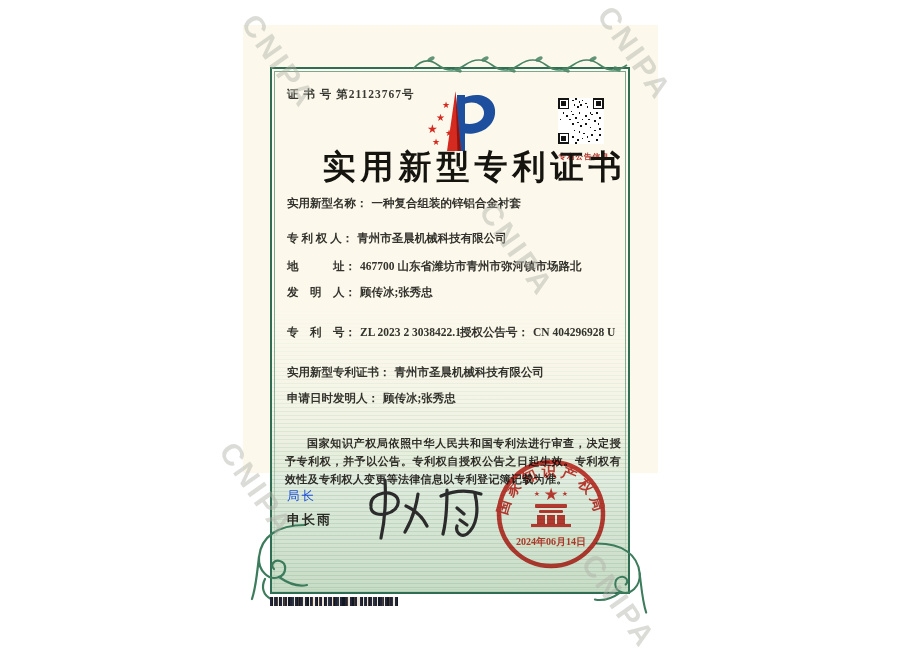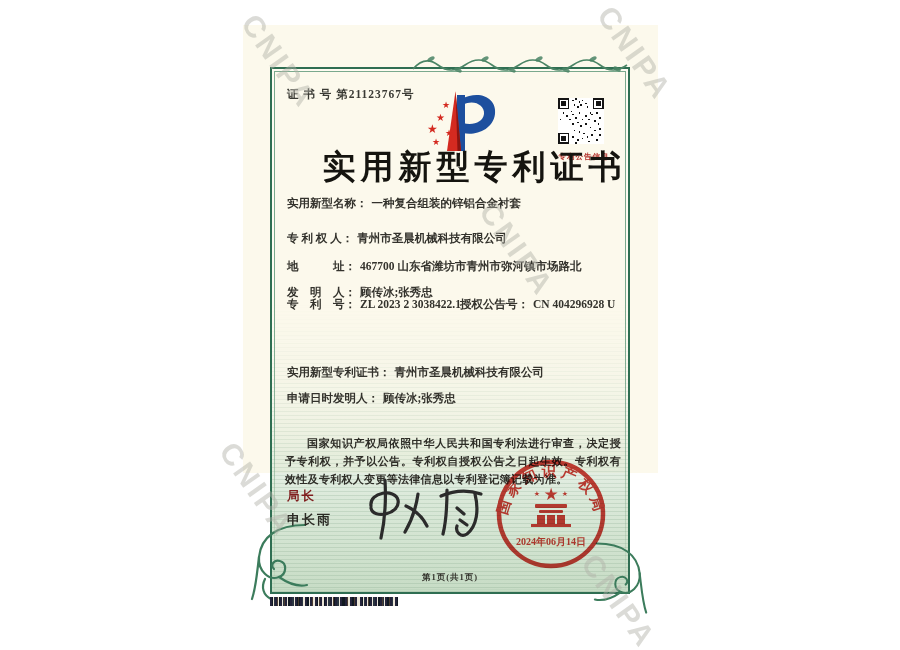--- a/index.html
+++ b/index.html
@@ -21,21 +21,21 @@
   .qr-wrap{position:absolute;left:306px;top:73px;width:64px;text-align:center;}
   .qr-label{margin-top:4px;font-size:7.5px;color:#b3302a;font-weight:700;letter-spacing:1px;white-space:nowrap;margin-left:6px;}
   .title{position:absolute;left:0;top:120px;width:100%;text-align:center;
          font-size:33px;font-weight:700;color:#15140f;letter-spacing:5px;margin-left:24px;}
   .row{position:absolute;left:44px;width:342px;font-size:11.5px;font-weight:600;color:#33322c;white-space:nowrap;}
   .row .lbl{color:#33322c;}
   .row .val{margin-left:4px;}
   .pair2{position:absolute;left:173px;top:0;}
   .decision{position:absolute;left:42px;top:399px;width:336px;font-size:11px;font-weight:600;
             color:#2e2d27;line-height:1.62;text-indent:2em;text-align:justify;letter-spacing:.3px;}
-  .director-label{position:absolute;left:44px;top:463px;font-size:12.5px;font-weight:700;color:#7f1d1d;letter-spacing:2px;}
+  .director-label{position:absolute;left:44px;top:463px;font-size:12.5px;font-weight:400;color:#1d4ed8;letter-spacing:2px;}
   .director-name{position:absolute;left:44px;top:486px;font-size:13px;font-weight:700;color:#2a2a24;letter-spacing:2px;}
   .signature{position:absolute;left:100px;top:445px;}
   .seal{position:absolute;left:252px;top:433px;opacity:.93;mix-blend-mode:multiply;}
   .footer{position:absolute;left:28px;top:547px;width:358px;text-align:center;
           font-size:8.5px;font-weight:600;color:#33332c;letter-spacing:1px;}
   .barcode{position:absolute;left:27px;top:572px;width:128px;height:9px;
     background:
       repeating-linear-gradient(90deg,#23233a 0 2px,rgba(0,0,0,0) 2px 5px),
       repeating-linear-gradient(90deg,#4a3b30 0 1px,rgba(0,0,0,0) 1px 7px),
       repeating-linear-gradient(90deg,#101820 0 3px,#ece6d8 3px 4px,#2a3540 4px 6px,#ece6d8 6px 9px);}
@@ -127,21 +127,21 @@
       </div>
       <div class="row" style="top:206px">
         <span class="lbl">专 利 权 人：</span><span class="val">青州市圣晨机械科技有限公司</span>
       </div>
       <div class="row" style="top:234px">
         <span class="lbl">地　　　址：</span><span class="val">467700 山东省潍坊市青州市弥河镇市场路北</span>
       </div>
       <div class="row" style="top:260px">
         <span class="lbl">发　明　人：</span><span class="val">顾传冰;张秀忠</span>
       </div>
-      <div class="row" style="top:272px">
+      <div class="row" style="top:300px">
         <span class="lbl">专　利　号：</span><span class="val">ZL 2023 2 3038422.1</span>
         <span class="pair2"><span class="lbl">授权公告号：</span><span class="val">CN 404296928 U</span></span>
       </div>
       <div class="row" style="top:340px">
         <span class="lbl">实用新型专利证书：</span><span class="val">青州市圣晨机械科技有限公司</span>
       </div>
       <div class="row" style="top:366px">
         <span class="lbl">申请日时发明人：</span><span class="val">顾传冰;张秀忠</span>
       </div>
 
@@ -180,21 +180,20 @@
           <rect x="44" y="52" width="24" height="3" rx="1"></rect>
           <rect x="42" y="57" width="8" height="9"></rect>
           <rect x="52" y="57" width="8" height="9"></rect>
           <rect x="62" y="57" width="8" height="9"></rect>
           <path d="M36 66 h40 v3 h-40 z"></path>
         </g>
         <rect x="25" y="76" width="62" height="14" fill="#fdfbf2"></rect>
         <text x="56" y="87" text-anchor="middle" font-size="10" font-weight="700" fill="#d03028">2024年06月14日</text>
       </svg>
 
-      <div class="footer">第1页(共1页)</div>
       <div class="barcode"></div>
     </div>
   </div>
 
   <span class="wm" style="left:262px;top:8px">CNIPA</span>
   <span class="wm" style="left:618px;top:0px">CNIPA</span>
   <span class="wm" style="left:500px;top:196px">CNIPA</span>
   <span class="wm" style="left:240px;top:436px">CNIPA</span>
   <span class="wm" style="left:602px;top:548px">CNIPA</span>
 </div>

